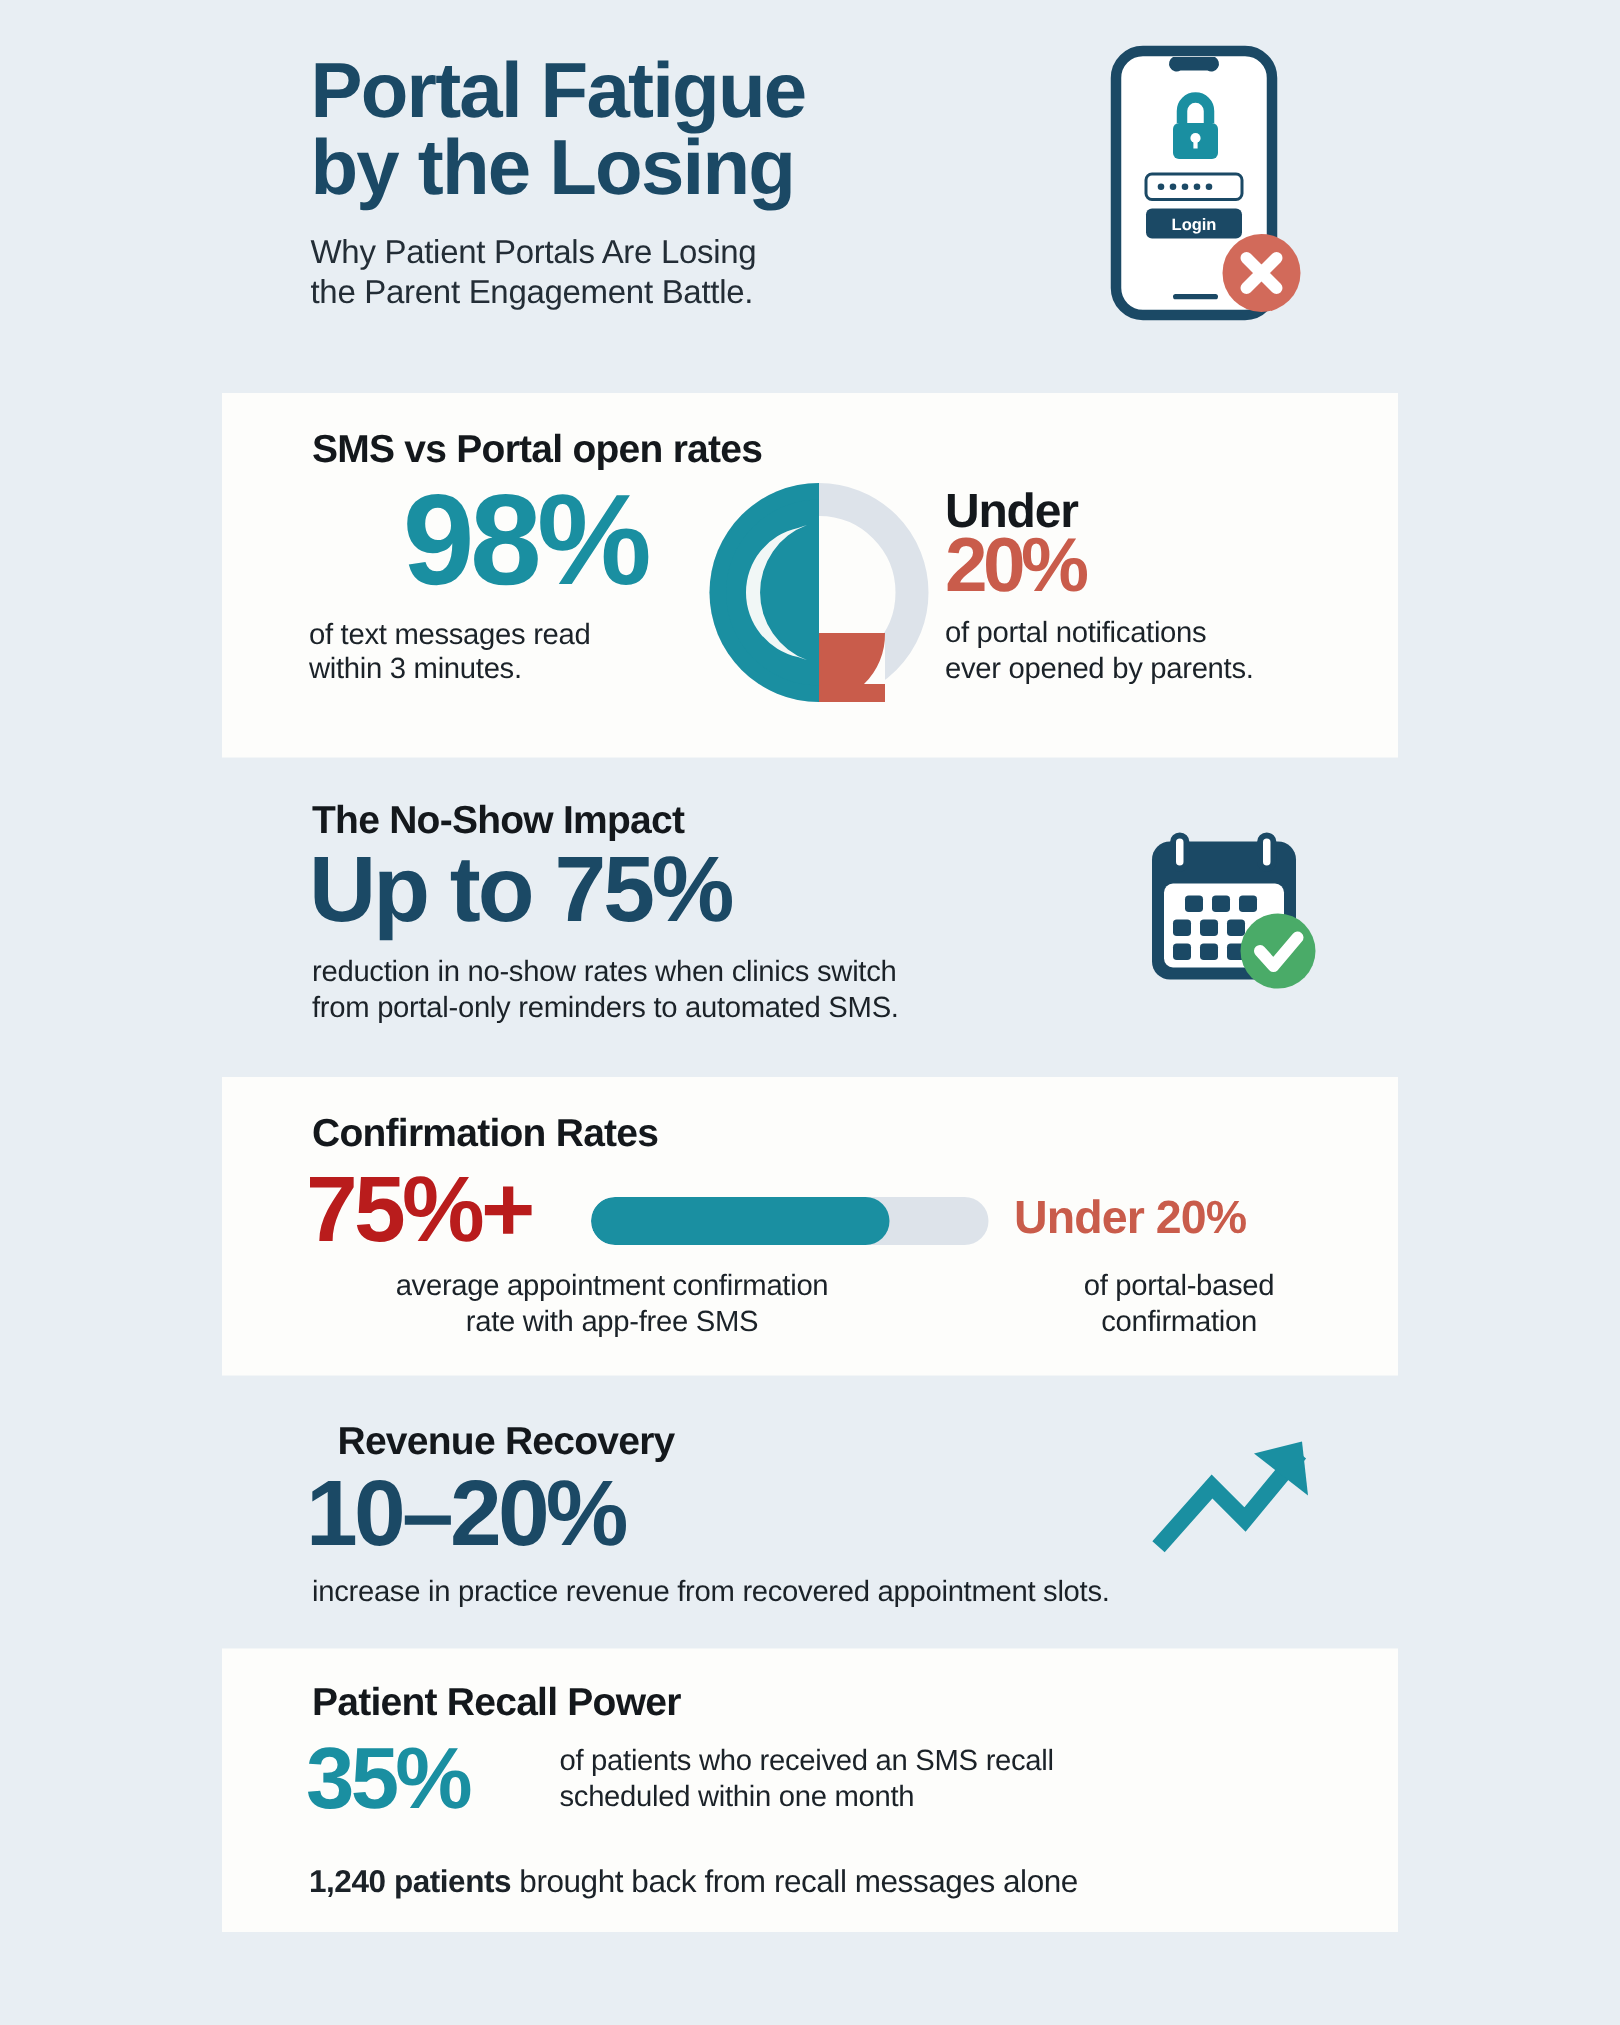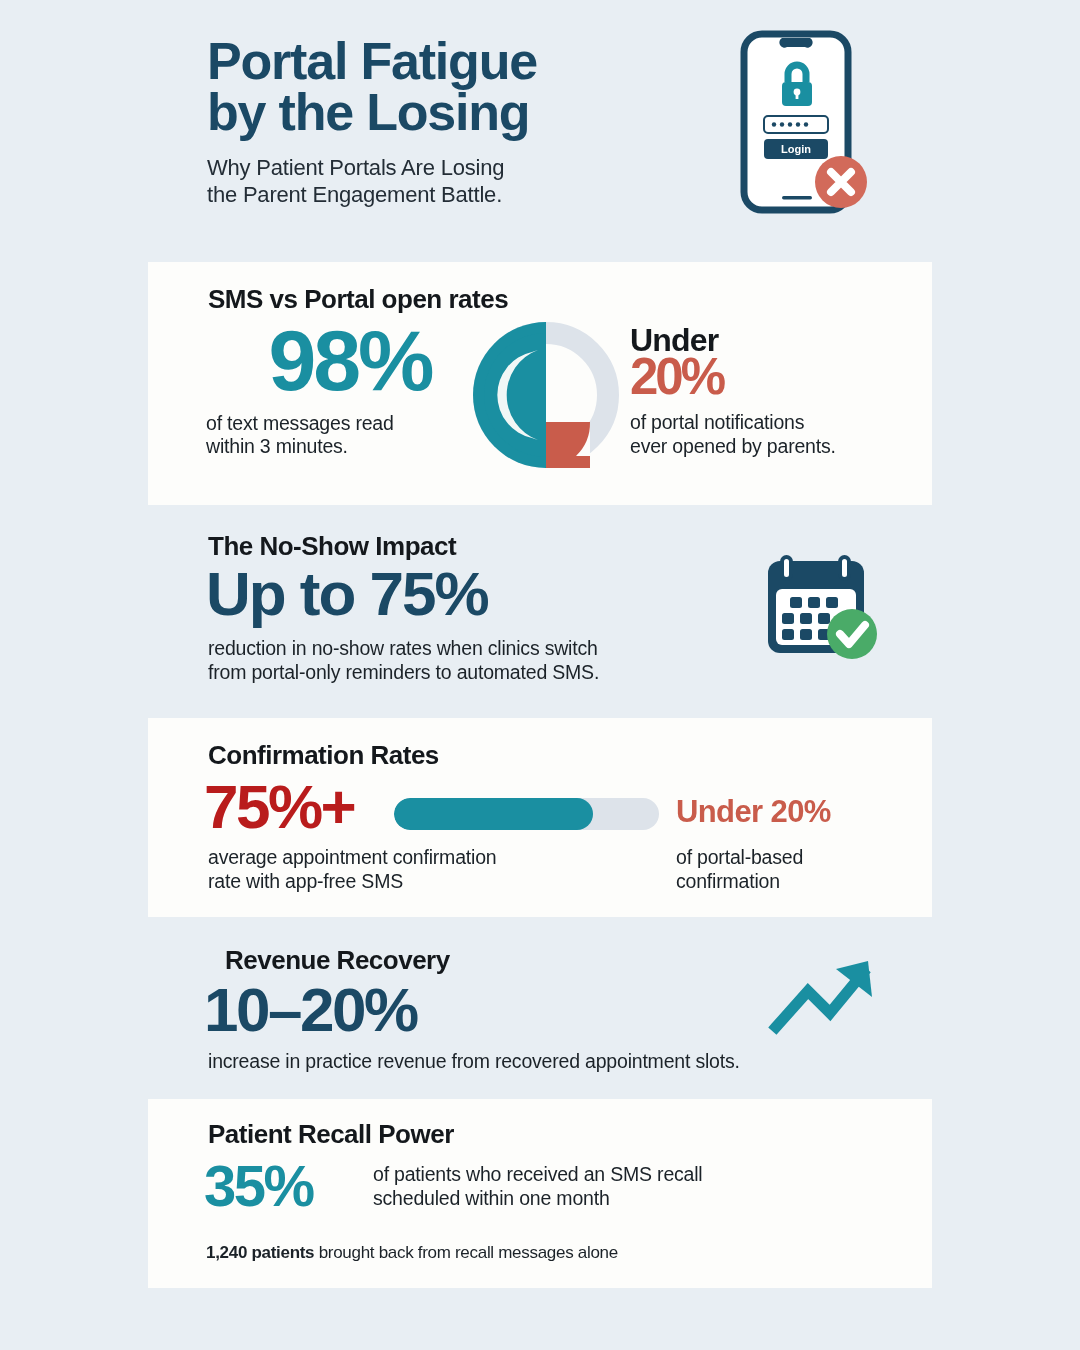--- a/index.html
+++ b/index.html
@@ -59,21 +59,21 @@
 
   
   #sec2{ top:505px; height:213px; }
   #sec2 .sec-title{ position:absolute; left:60px; top:26px; }
   .s2-big{ position:absolute; left:58px; top:58px; font-size:62px; font-weight:700;
            color:#1b4965; letter-spacing:-2px; line-height:1; }
   .s2-cap{ position:absolute; left:60px; top:132px; width:560px; }
   .s2-icon{ position:absolute; left:612px; top:44px; width:125px; height:120px; }
 
   
-  #sec3{ top:718px; height:199px; }
+  #sec3{ top:718px; height:199px;text-align:center; }
   #sec3 .sec-title{ position:absolute; left:60px; top:22px; }
   .s3-big{ position:absolute; left:56px; top:58px; font-size:62px; font-weight:700;
            color:#b91c1c; letter-spacing:-2.5px; line-height:1; }
   .s3-bar{ position:absolute; left:246px; top:80px; width:265px; height:32px;
            background:#dde3ea; border-radius:16px; overflow:hidden; }
   .s3-bar-fill{ height:100%; width:75%; background:#1a8fa1; border-radius:16px; }
   .s3-right-label{ position:absolute; left:528px; top:76px; font-size:31px; font-weight:700;
            color:#c95c4b; letter-spacing:-0.6px; }
   .s3-cap-l{ position:absolute; left:60px; top:128px; width:400px; }
   .s3-cap-r{ position:absolute; left:528px; top:128px; width:220px; }
@@ -86,21 +86,21 @@
   .s4-cap{ position:absolute; left:60px; top:133px; width:700px; }
   .s4-icon{ position:absolute; left:620px; top:38px; width:120px; height:85px; }
 
   
   #sec5{ top:1099px; height:189px;padding-left:32px; }
   #sec5 .sec-title{ position:absolute; left:60px; top:20px; }
   .s5-big{ position:absolute; left:56px; top:58px; font-size:58px; font-weight:700;
            color:#1a8fa1; letter-spacing:-2.5px; line-height:1; }
   .s5-cap{ position:absolute; left:225px; top:64px; width:520px; }
   .s5-line{ position:absolute; left:58px; top:144px; width:700px;
-            font-size:17px; color:#1b2228; letter-spacing:-0.3px; }
+            font-size:21px; color:#1b2228; letter-spacing:-0.3px; }
   .s5-line b{ font-weight:700; }
 
   
   .logo{ position:absolute; left:930px; top:1252px; width:130px; height:82px; }
   .logo-mark{ position:absolute; left:32px; top:0px; width:56px; height:42px; }
   .logo-text{ position:absolute; left:0px; top:44px; width:130px; text-align:center;
               font-size:22px; font-weight:700; color:#2b55b4; letter-spacing:-0.4px; }
 </style>
 </head>
 <body>

